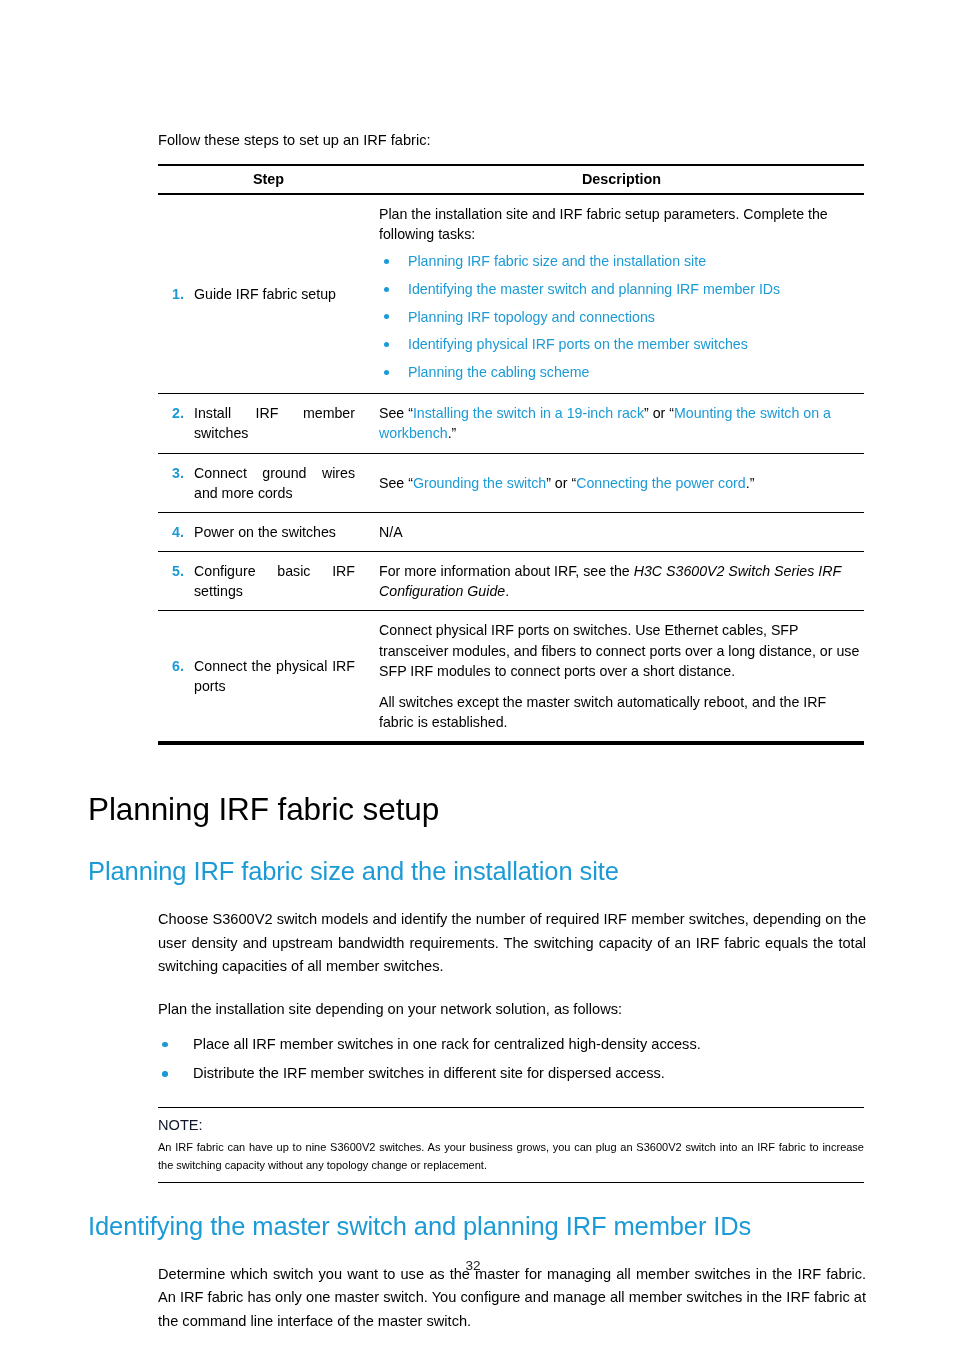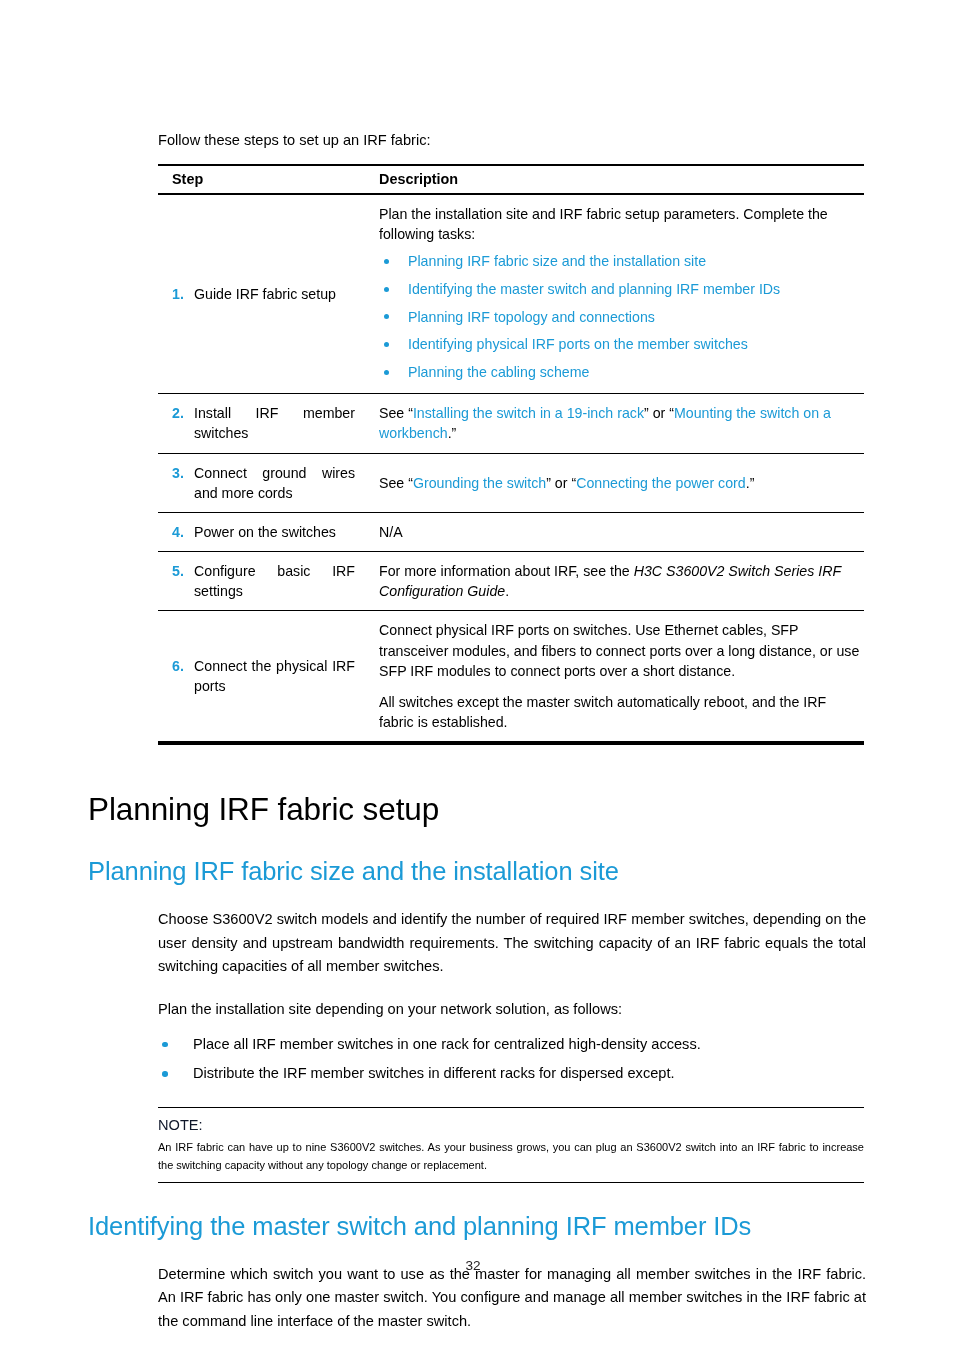--- a/index.html
+++ b/index.html
@@ -38,21 +38,21 @@
   table.steps {
     width: 706px;
     margin-left: 70px;
     border-collapse: collapse;
     table-layout: fixed;
   }
   table.steps .c-step  { width: 207px; }
   table.steps .c-desc  { width: 499px; }
 
   table.steps thead th {
-    text-align: left;
+    text-align: center;
     font-size: 14.4px;
     font-weight: bold;
     padding: 5px 0 6px 0;
     border-top: 2.6px solid #000;
     border-bottom: 2.6px solid #000;
   }
   table.steps thead th.c-step { padding-left: 14px; }
   table.steps thead th.c-desc { padding-left: 14px; }
 
   table.steps tbody td {
@@ -315,21 +315,21 @@
 
   <h1 class="h1">Planning IRF fabric setup</h1>
 
   <h2 class="h2">Planning IRF fabric size and the installation site</h2>
 
   <p class="body first">Choose S3600V2 switch models and identify the number of required IRF member switches, depending on the user density and upstream bandwidth requirements. The switching capacity of an IRF fabric equals the total switching capacities of all member switches.</p>
   <p class="body">Plan the installation site depending on your network solution, as follows:</p>
 
   <ul class="bodylist">
     <li>Place all IRF member switches in one rack for centralized high-density access.</li>
-    <li>Distribute the IRF member switches in different racks for dispersed except.</li>
+    <li>Distribute the IRF member switches in different site for dispersed access.</li>
   </ul>
 
   <div class="notebox">
     <p class="note-title">NOTE:</p>
     <p class="note-body">An IRF fabric can have up to nine S3600V2 switches. As your business grows, you can plug an S3600V2 switch into an IRF fabric to increase the switching capacity without any topology change or replacement.</p>
   </div>
 
   <h2 class="h2">Identifying the master switch and planning IRF member IDs</h2>
   <p class="body first">Determine which switch you want to use as the master for managing all member switches in the IRF fabric. An IRF fabric has only one master switch. You configure and manage all member switches in the IRF fabric at the command line interface of the master switch.</p>
 

